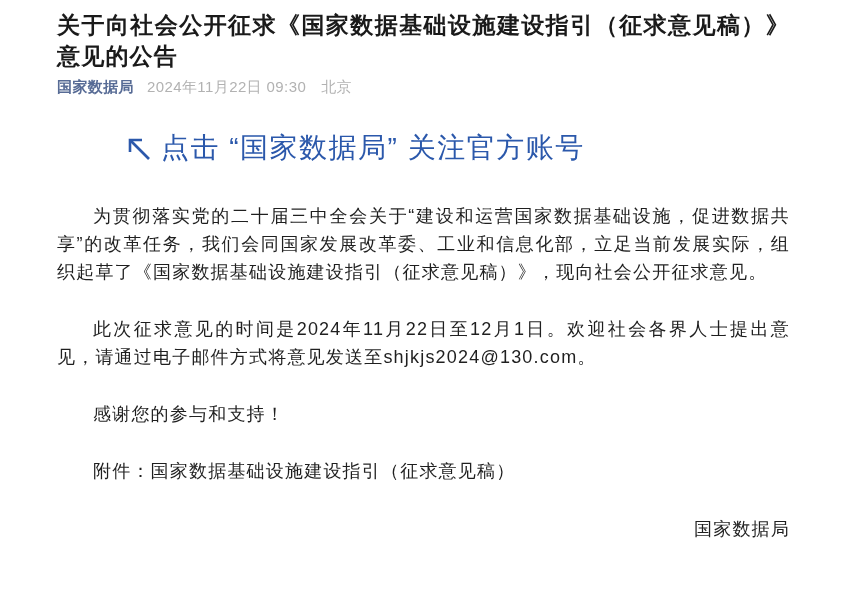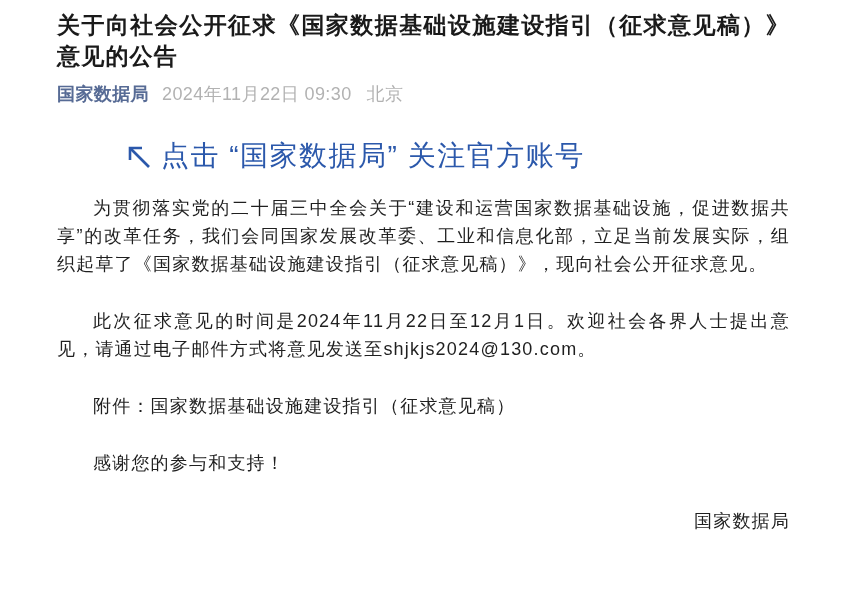--- a/index.html
+++ b/index.html
@@ -19,22 +19,22 @@
     margin: 0;
     font-size: 23px;
     line-height: 31px;
     font-weight: 700;
     letter-spacing: 1.2px;
     color: #1a1a1a;
     text-align: justify;
   }
   
   .byline {
-    margin-top: 12px;
-    font-size: 18px;
+    margin-top: 4px;
+    font-size: 15px;
     line-height: 21px;
     color: #b2b2b2;
     letter-spacing: 0.4px;
     white-space: nowrap;
   }
   .byline .account {
     color: #576b95;
     font-weight: 600;
     margin-right: 13px;
     cursor: pointer;
@@ -53,21 +53,21 @@
   }
   .banner .arrow { flex: 0 0 auto; display: block; }
   .banner .banner-text {
     font-size: 28px;
     line-height: 36px;
     letter-spacing: 1.5px;
     font-weight: 400;
   }
   
   .content {
-    margin-top: 20px;
+    margin-top: 36px;
     font-size: 18px;
     line-height: 28px;
     letter-spacing: 1.2px;
     color: #1f1f1f;
     text-align: justify;
   }
   .content p {
     margin: 0 0 29px 0;
     text-indent: 2em;
   }
@@ -99,21 +99,21 @@
         <line x1="26" y1="26" x2="7" y2="7"></line>
         <polyline points="7,19 7,7 19,7"></polyline>
       </g>
     </svg>
     <span class="banner-text">点击 “国家数据局” 关注官方账号</span>
   </div>
 
   <div class="content">
     <p>为贯彻落实党的二十届三中全会关于“建设和运营国家数据基础设施，促进数据共享”的改革任务，我们会同国家发展改革委、工业和信息化部，立足当前发展实际，组织起草了《国家数据基础设施建设指引（征求意见稿）》，现向社会公开征求意见。</p>
     <p>此次征求意见的时间是2024年11月22日至12月1日。欢迎社会各界人士提出意见，请通过电子邮件方式将意见发送至shjkjs2024@130.com。</p>
+    <p>感谢您的参与和支持！</p>
     <p>附件：国家数据基础设施建设指引（征求意见稿）</p>
-    <p>感谢您的参与和支持！</p>
 
     <div class="signature">
       <div>国家数据局</div>
     </div>
   </div>
 
 </div>
 
 </body></html>

